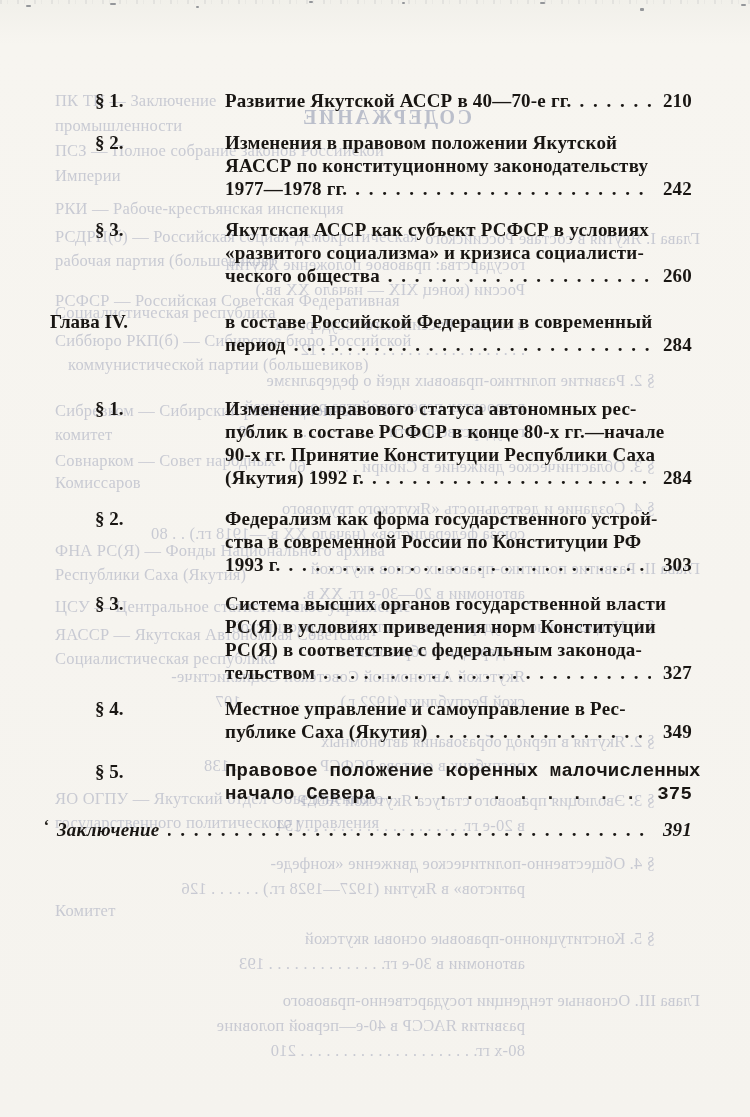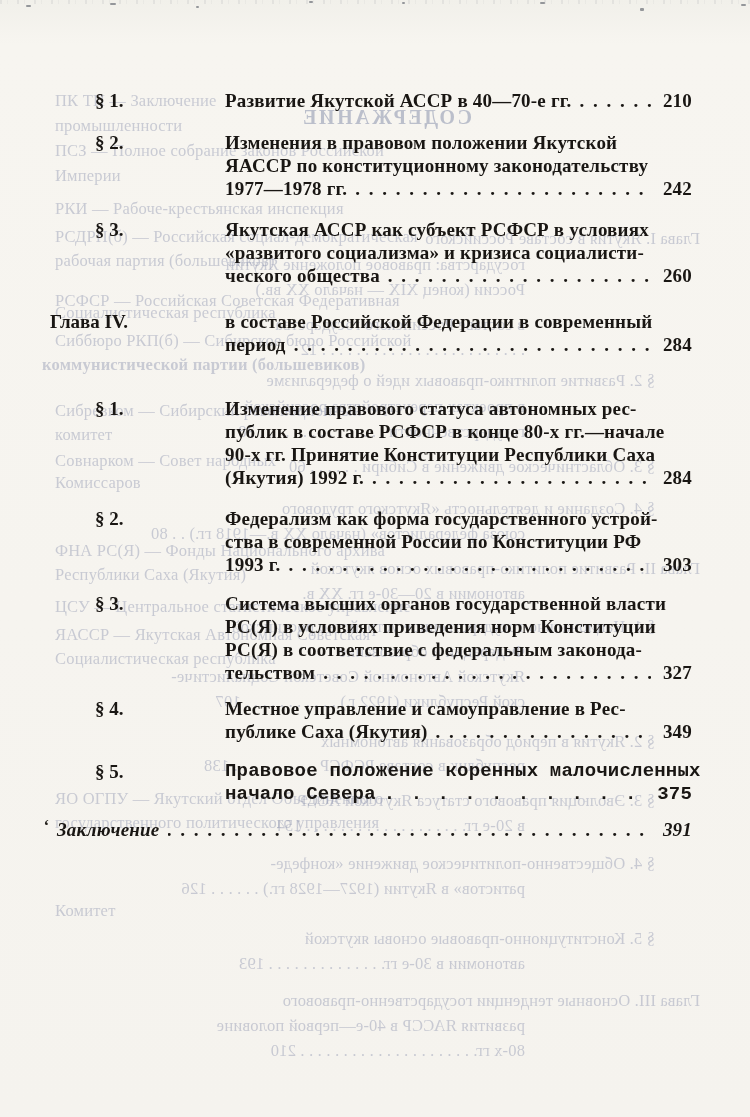--- a/index.html
+++ b/index.html
@@ -100,21 +100,21 @@
       <div class="bl" style="left: 55px; top: 92px;">ПК ТП — Заключение</div>
       <div class="bl" style="left: 55px; top: 117px;">промышленности</div>
       <div class="bl" style="left: 55px; top: 142px;">ПСЗ — Полное собрание законов Российской</div>
       <div class="bl" style="left: 55px; top: 167px;">Империи</div>
       <div class="bl" style="left: 55px; top: 200px;">РКИ — Рабоче-крестьянская инспекция</div>
       <div class="bl" style="left: 55px; top: 228px;">РСДРП(б) — Российская социал-демократическая</div>
       <div class="bl" style="left: 55px; top: 252px;">рабочая партия (большевиков)</div>
       <div class="bl" style="left: 55px; top: 292px;">РСФСР — Российская Советская Федеративная</div>
       <div class="bl" style="left: 55px; top: 304px;">Социалистическая республика</div>
       <div class="bl" style="left: 55px; top: 332px;">Сиббюро РКП(б) — Сибирское бюро Российской</div>
-      <div class="bl" style="left: 42px; top: 356px; font-weight: bold;">коммунистической партии (большевиков)</div>
+      <div class="bl" style="left: 68px; top: 356px;">коммунистической партии (большевиков)</div>
       <div class="bl" style="left: 55px; top: 402px;">Сибревком — Сибирский революционный</div>
       <div class="bl" style="left: 55px; top: 426px;">комитет</div>
       <div class="bl" style="left: 55px; top: 452px;">Совнарком — Совет народных</div>
       <div class="bl" style="left: 55px; top: 474px;">Комиссаров</div>
       <div class="bl" style="left: 55px; top: 542px; text-align: center;">ФНА РС(Я) — Фонды Национального архива</div>
       <div class="bl" style="left: 55px; top: 566px;">Республики Саха (Якутия)</div>
       <div class="bl" style="left: 55px; top: 598px;">ЦСУ — Центральное статистическое управление</div>
       <div class="bl" style="left: 55px; top: 626px;">ЯАССР — Якутская Автономная Советская</div>
       <div class="bl" style="left: 55px; top: 650px;">Социалистическая республика</div>
       <div class="bl" style="left: 55px; top: 790px;">ЯО ОГПУ — Якутский отдел Объединенного</div>

